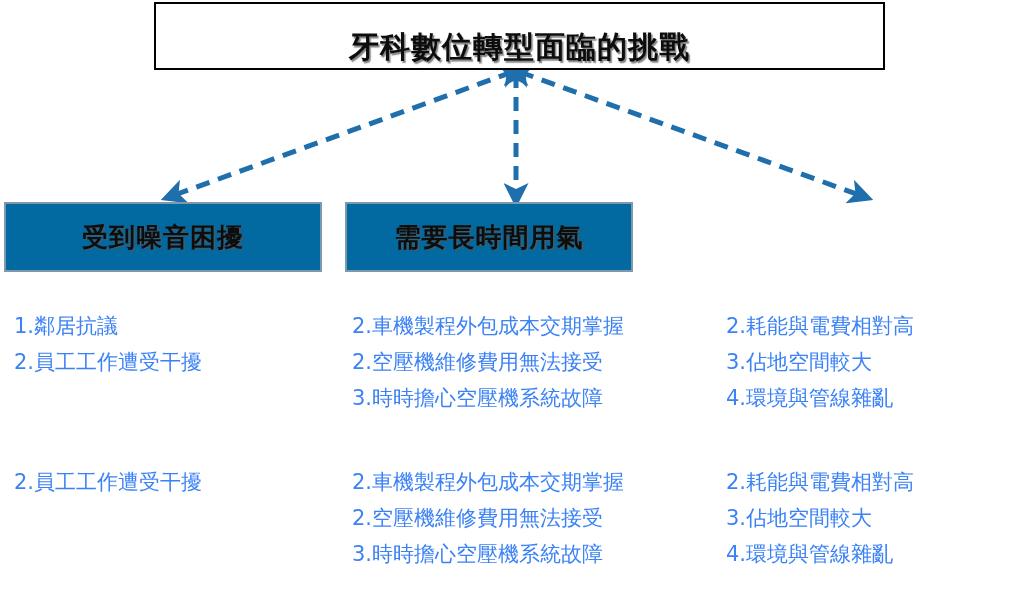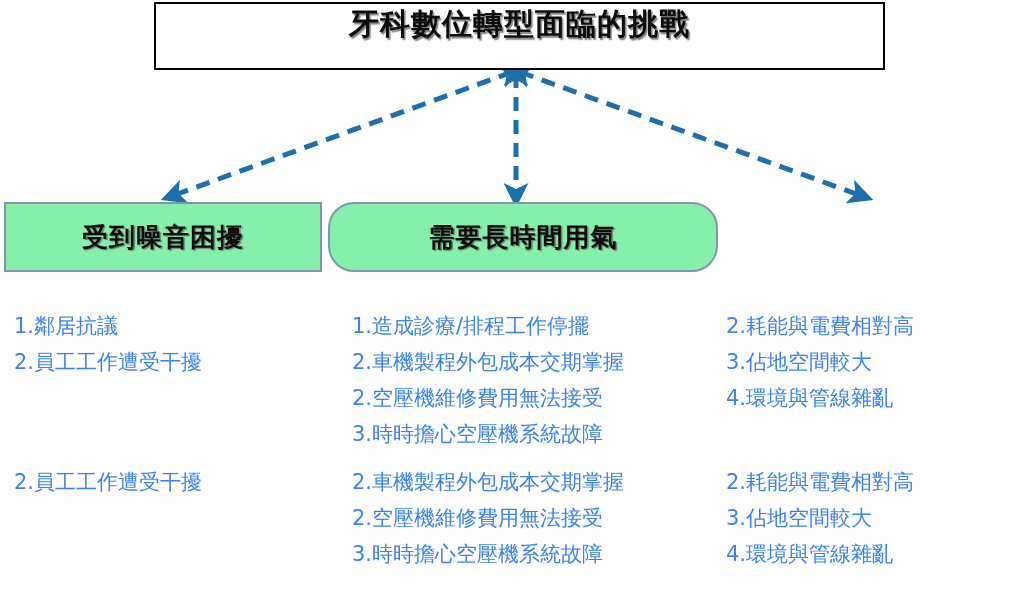--- a/index.html
+++ b/index.html
@@ -27,21 +27,21 @@
   
   #title-box {
     position: absolute;
     left: 154px;
     top: 2px;
     width: 731px;
     height: 68px;
     border: 2px solid #000000;
     background: #ffffff;
     display: flex;
-    align-items: flex-start;
+    align-items: flex-end;
     justify-content: center;
     box-sizing: border-box;
     z-index: 5;
   }
   #title-box .title-text {
     font-size: 30px;
     font-weight: bold;
     letter-spacing: 1px;
     color: #0d0d0d;
     text-shadow: 1.5px 1.5px 1.2px rgba(90,90,90,0.75);
@@ -58,37 +58,37 @@
     z-index: 2;
     pointer-events: none;
   }
 
   
   .cat-box {
     position: absolute;
     top: 202px;
     height: 70px;
     border: 2px solid #7e99ab;
-    background: #86efac;
+    background: #0369a1;
     display: flex;
     align-items: center;
     justify-content: center;
     box-sizing: border-box;
     z-index: 5;
   }
   .cat-box .cat-text {
     font-size: 26px;
     font-weight: bold;
     letter-spacing: 1px;
     color: #0d0d0d;
     text-shadow: 1.4px 1.4px 1.1px rgba(90,90,90,0.75);
     white-space: nowrap;
   }
   #cat-box-0 { left: 4px;   width: 318px; }
-  #cat-box-1 { left: 328px; width: 390px; border-radius: 26px; }
+  #cat-box-1 { left: 345px; width: 288px; }
   #cat-box-2 { left: 712px; width: 308px; }
 
   
   .list-col {
     position: absolute;
     z-index: 4;
   }
   .list-col .list-item {
     font-size: 21px;
     line-height: 36px;
@@ -139,21 +139,20 @@
   <div class="cat-box" id="cat-box-1">
     <span class="cat-text">需要長時間用氣</span>
   </div>
 
   <div class="list-col" id="list-upper-0">
     <div class="list-item">1.鄰居抗議</div>
     <div class="list-item">2.員工工作遭受干擾</div>
   </div>
 
   <div class="list-col" id="list-upper-1">
-    <div class="list-item">1.造成診療/排程工作停擺</div>
     <div class="list-item">2.車機製程外包成本交期掌握</div>
     <div class="list-item">2.空壓機維修費用無法接受</div>
     <div class="list-item">3.時時擔心空壓機系統故障</div>
   </div>
 
   <div class="list-col" id="list-upper-2">
     <div class="list-item">2.耗能與電費相對高</div>
     <div class="list-item">3.佔地空間較大</div>
     <div class="list-item">4.環境與管線雜亂</div>
   </div>

